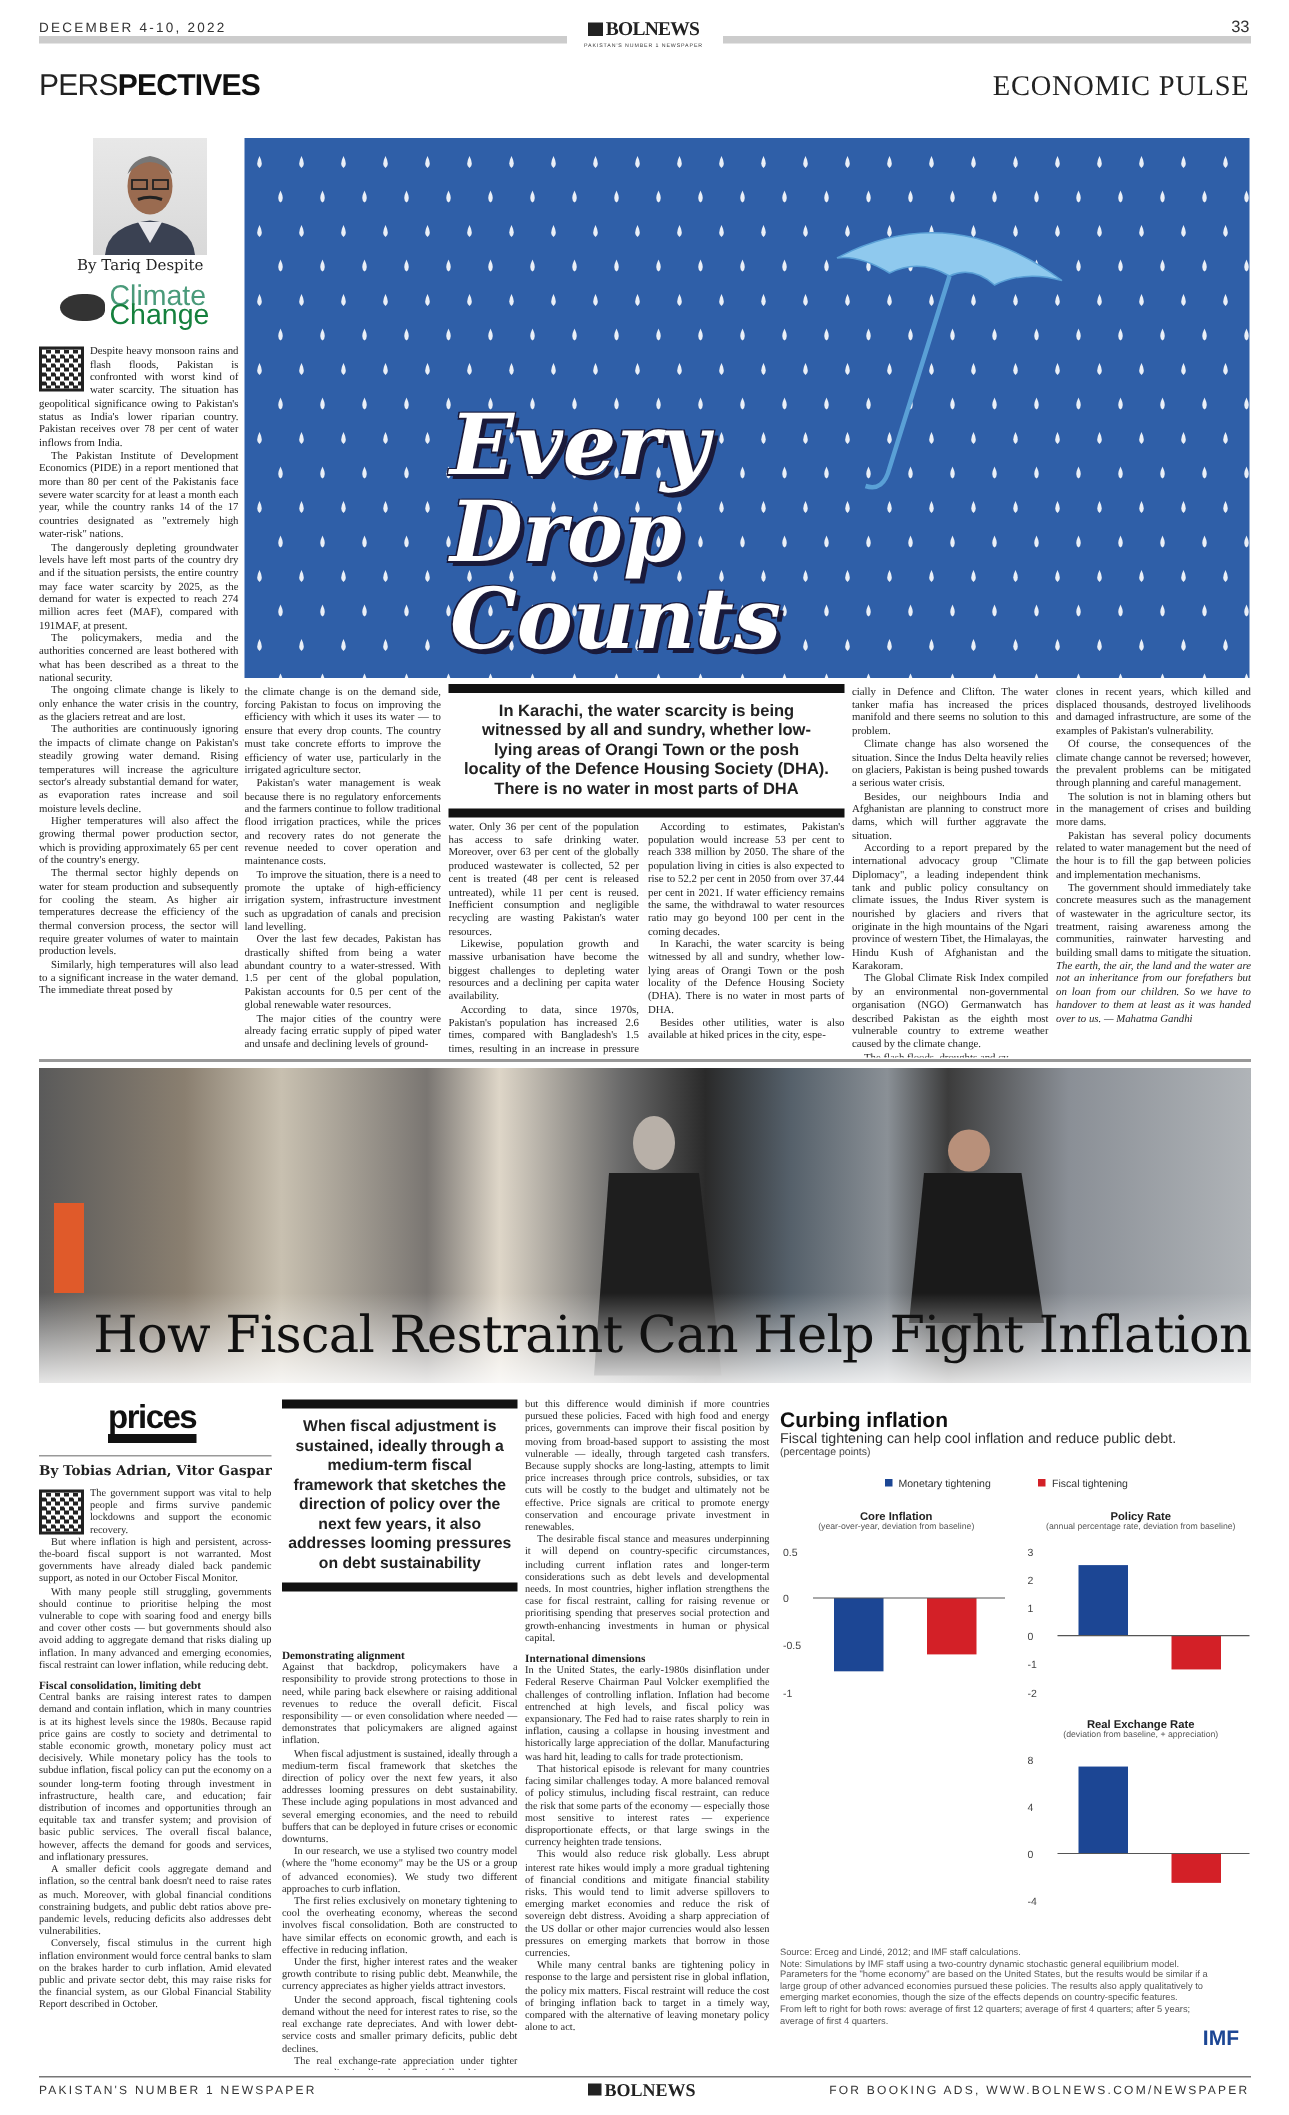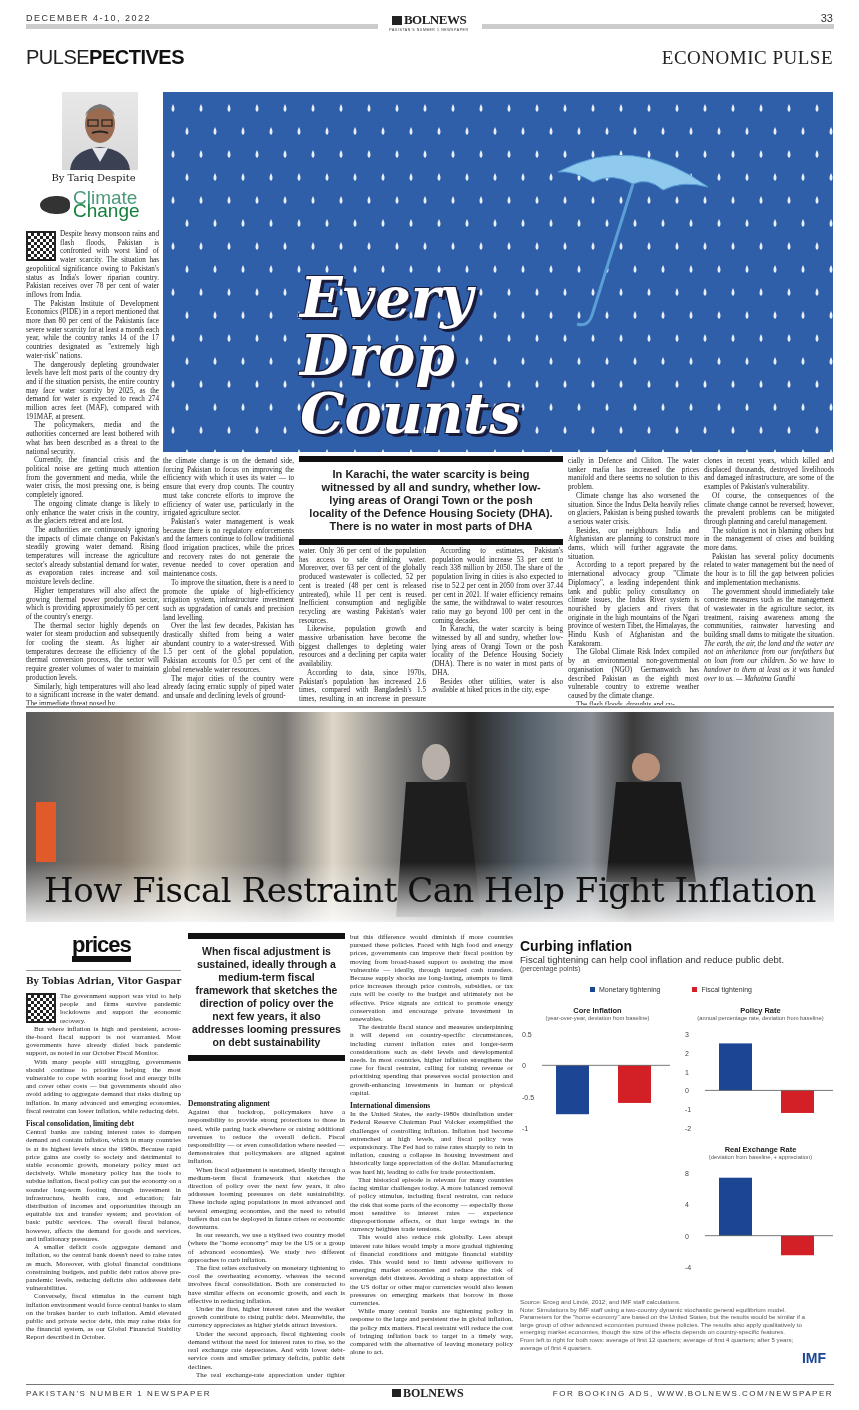--- a/index.html
+++ b/index.html
@@ -26,21 +26,21 @@
 .climate .c2{position:absolute;left:33px;top:13px;font-family:"Liberation Sans",sans-serif;font-size:19px;color:#15803d;line-height:16px}
 .bulb{position:absolute;left:0;top:6px;width:30px;height:18px;background:#333;border-radius:50% 40% 40% 50%}
 .col{font-size:7.2px;line-height:8.7px;text-align:justify;color:#222;overflow:hidden;hyphens:auto}
 .col p{text-indent:8px}
 .col p.noindent{text-indent:0}
 .qr{float:left;width:30px;height:30px;margin:1px 4px 1px 0;background:repeating-conic-gradient(#222 0 25%,#fff 0 50%) 0 0/6px 6px;border:2px solid #222}
 .pullq{left:299px;top:456px;width:264px;border-top:6px solid #111;border-bottom:6px solid #111;padding:6px 10px;text-align:center;font-family:"Liberation Sans",sans-serif;font-weight:bold;font-size:11px;line-height:13px}
 .rule{height:2px;background:#999}
 .photo{left:26px;top:712px;width:808px;height:210px;overflow:hidden;background:linear-gradient(90deg,#5a5a5a 0%,#8a7f70 12%,#c8c0b0 20%,#7a7672 32%,#ded6c8 38%,#6a6a6a 48%,#2a2a2a 55%,#55606a 62%,#8a9096 70%,#3c3c3c 75%,#8a8f96 85%,#b0b4b8 100%)}
 .photo .fade{position:absolute;left:0;right:0;bottom:0;height:60px;background:linear-gradient(rgba(255,255,255,0),rgba(255,255,255,.85))}
-.phototitle{left:26px;top:870px;width:808px;text-align:center;font-family:"DejaVu Serif",serif;font-size:34px;letter-spacing:-.5px;color:#111}
+.phototitle{left:26px;top:870px;width:808px;text-align:right;font-family:"DejaVu Serif",serif;font-size:34px;letter-spacing:-.5px;color:#111}
 .prices{left:72px;top:934px;font-family:"Liberation Sans",sans-serif;font-weight:bold;font-size:22px;letter-spacing:-1px;color:#111;border-bottom:6px solid #111;line-height:22px}
 .byline2{left:26px;top:976px;font-family:"DejaVu Serif",serif;font-weight:bold;font-size:9px}
 .pullq2{left:188px;top:933px;width:157px;border-top:6px solid #111;border-bottom:6px solid #111;padding:6px 4px;text-align:center;font-family:"Liberation Sans",sans-serif;font-weight:bold;font-size:10.5px;line-height:13px}
 .sub{font-weight:bold;font-size:7.5px;text-indent:0!important;margin-top:5px}
 .chart{left:520px;top:938px;width:318px;height:440px;font-family:"Liberation Sans",sans-serif;color:#222}
 .chart h2{font-size:14px;font-weight:bold;color:#111}
 .chart .subt{font-size:9.5px;color:#333}
 .chart .unit{font-size:7px;color:#444}
 .legend{position:absolute;top:48px;left:70px;font-size:7px;color:#333}
 .legend span.sw{display:inline-block;width:5px;height:5px;margin-right:4px}
@@ -57,21 +57,21 @@
 <body>
 
 <div class="abs topdate">DECEMBER 4-10, 2022</div>
 <div class="abs topbar" style="left:26px;width:352px"></div>
 <div class="abs topbar" style="left:482px;width:352px"></div>
 <div class="abs pagenum">33</div>
 <div class="abs logo">
   <span class="mark"></span><span class="name">BOLNEWS</span>
   <span class="tag">PAKISTAN'S NUMBER 1 NEWSPAPER</span>
 </div>
-<div class="abs section"><span class="light">PULSE</span><span class="bold">PECTIVES</span></div>
+<div class="abs section"><span class="light">PERS</span><span class="bold">PECTIVES</span></div>
 <div class="abs pulse">ECONOMIC PULSE</div>
 
 <div class="abs avatarbox">
   <svg width="76" height="78" viewBox="0 0 76 78">
     <path d="M8 78 Q10 58 38 55 Q66 58 68 78Z" fill="#3a4152"></path>
     <path d="M30 56 L38 70 L46 56Z" fill="#e6e6ea"></path>
     <ellipse cx="38" cy="32" rx="15" ry="19" fill="#9a6b50"></ellipse>
     <path d="M23 24 Q38 8 53 24 Q50 14 38 12 Q26 14 23 24Z" fill="#777"></path>
     <rect x="26" y="28" width="10" height="6" fill="none" stroke="#222" stroke-width="1.2"></rect>
     <rect x="40" y="28" width="10" height="6" fill="none" stroke="#222" stroke-width="1.2"></rect>
@@ -482,21 +482,20 @@
   <div>Drop</div>
   <div>Counts</div>
 </div>
 
 <div class="abs col" style="left:26px;top:230px;width:133px;height:475px">
   <div class="qr"></div>
   <p class="noindent">Despite heavy monsoon rains and flash floods, Pakistan is confronted with worst kind of water scarcity. The situation has geopolitical significance owing to Pakistan's status as India's lower riparian country. Pakistan receives over 78 per cent of water inflows from India.</p>
   <p>The Pakistan Institute of Development Economics (PIDE) in a report mentioned that more than 80 per cent of the Pakistanis face severe water scarcity for at least a month each year, while the country ranks 14 of the 17 countries designated as "extremely high water-risk" nations.</p>
     <p>The dangerously depleting groundwater levels have left most parts of the country dry and if the situation persists, the entire country may face water scarcity by 2025, as the demand for water is expected to reach 274 million acres feet (MAF), compared with 191MAF, at present.</p>
     <p>The policymakers, media and the authorities concerned are least bothered with what has been described as a threat to the national security.</p>
-  <p>Currently, the financial crisis and the political noise are getting much attention from the government and media, while the water crisis, the most pressing one, is being completely ignored.</p>
     <p>The ongoing climate change is likely to only enhance the water crisis in the country, as the glaciers retreat and are lost.</p>
     <p>The authorities are continuously ignoring the impacts of climate change on Pakistan's steadily growing water demand. Rising temperatures will increase the agriculture sector's already substantial demand for water, as evaporation rates increase and soil moisture levels decline.</p>
   <p>Higher temperatures will also affect the growing thermal power production sector, which is providing approximately 65 per cent of the country's energy.</p>
     <p>The thermal sector highly depends on water for steam production and subsequently for cooling the steam. As higher air temperatures decrease the efficiency of the thermal conversion process, the sector will require greater volumes of water to maintain production levels.</p>
     <p>Similarly, high temperatures will also lead to a significant increase in the water demand. The immediate threat posed by</p>
 </div>
 <div class="abs col" style="left:163px;top:457px;width:131px;height:248px">
   <p class="noindent">the climate change is on the demand side, forcing Pakistan to focus on improving the efficiency with which it uses its water — to ensure that every drop counts. The country must take concrete efforts to improve the efficiency of water use, particularly in the irrigated agriculture sector.</p>
     <p>Pakistan's water management is weak because there is no regulatory enforcements and the farmers continue to follow traditional flood irrigation practices, while the prices and recovery rates do not generate the revenue needed to cover operation and maintenance costs.</p>
   <p>To improve the situation, there is a need to promote the uptake of high-efficiency irrigation system, infrastructure investment such as upgradation of canals and precision land levelling.</p>

